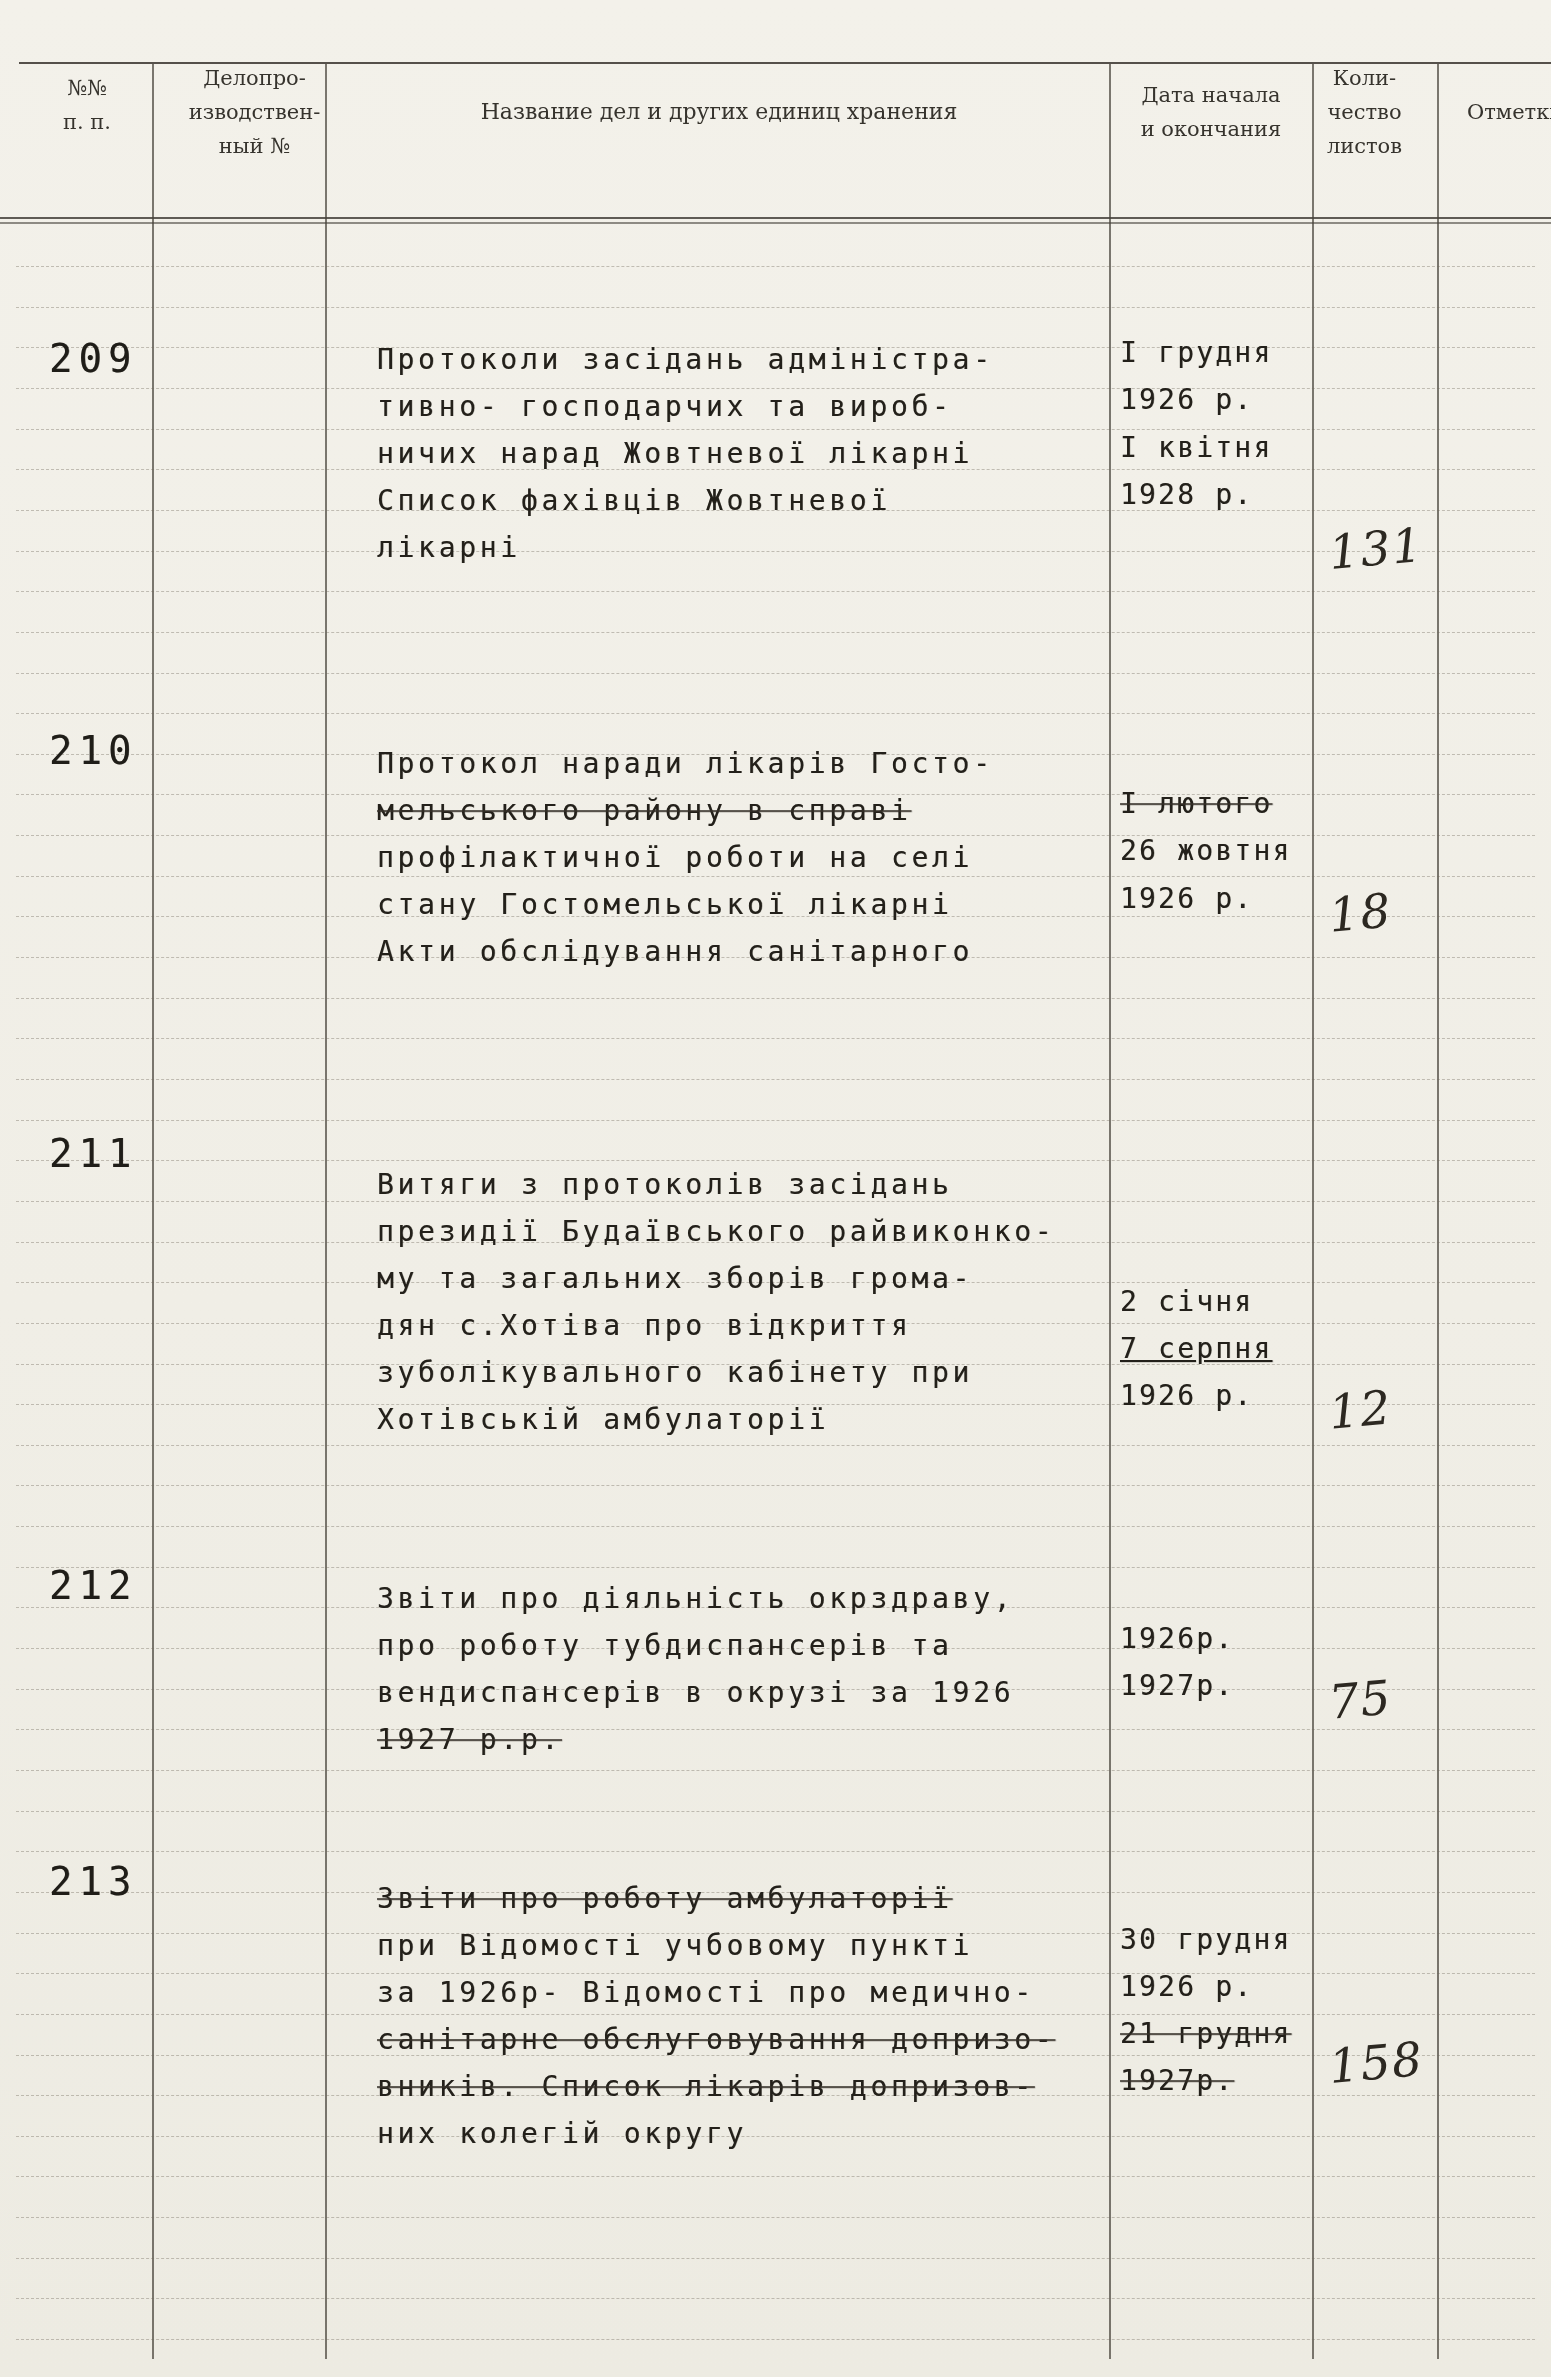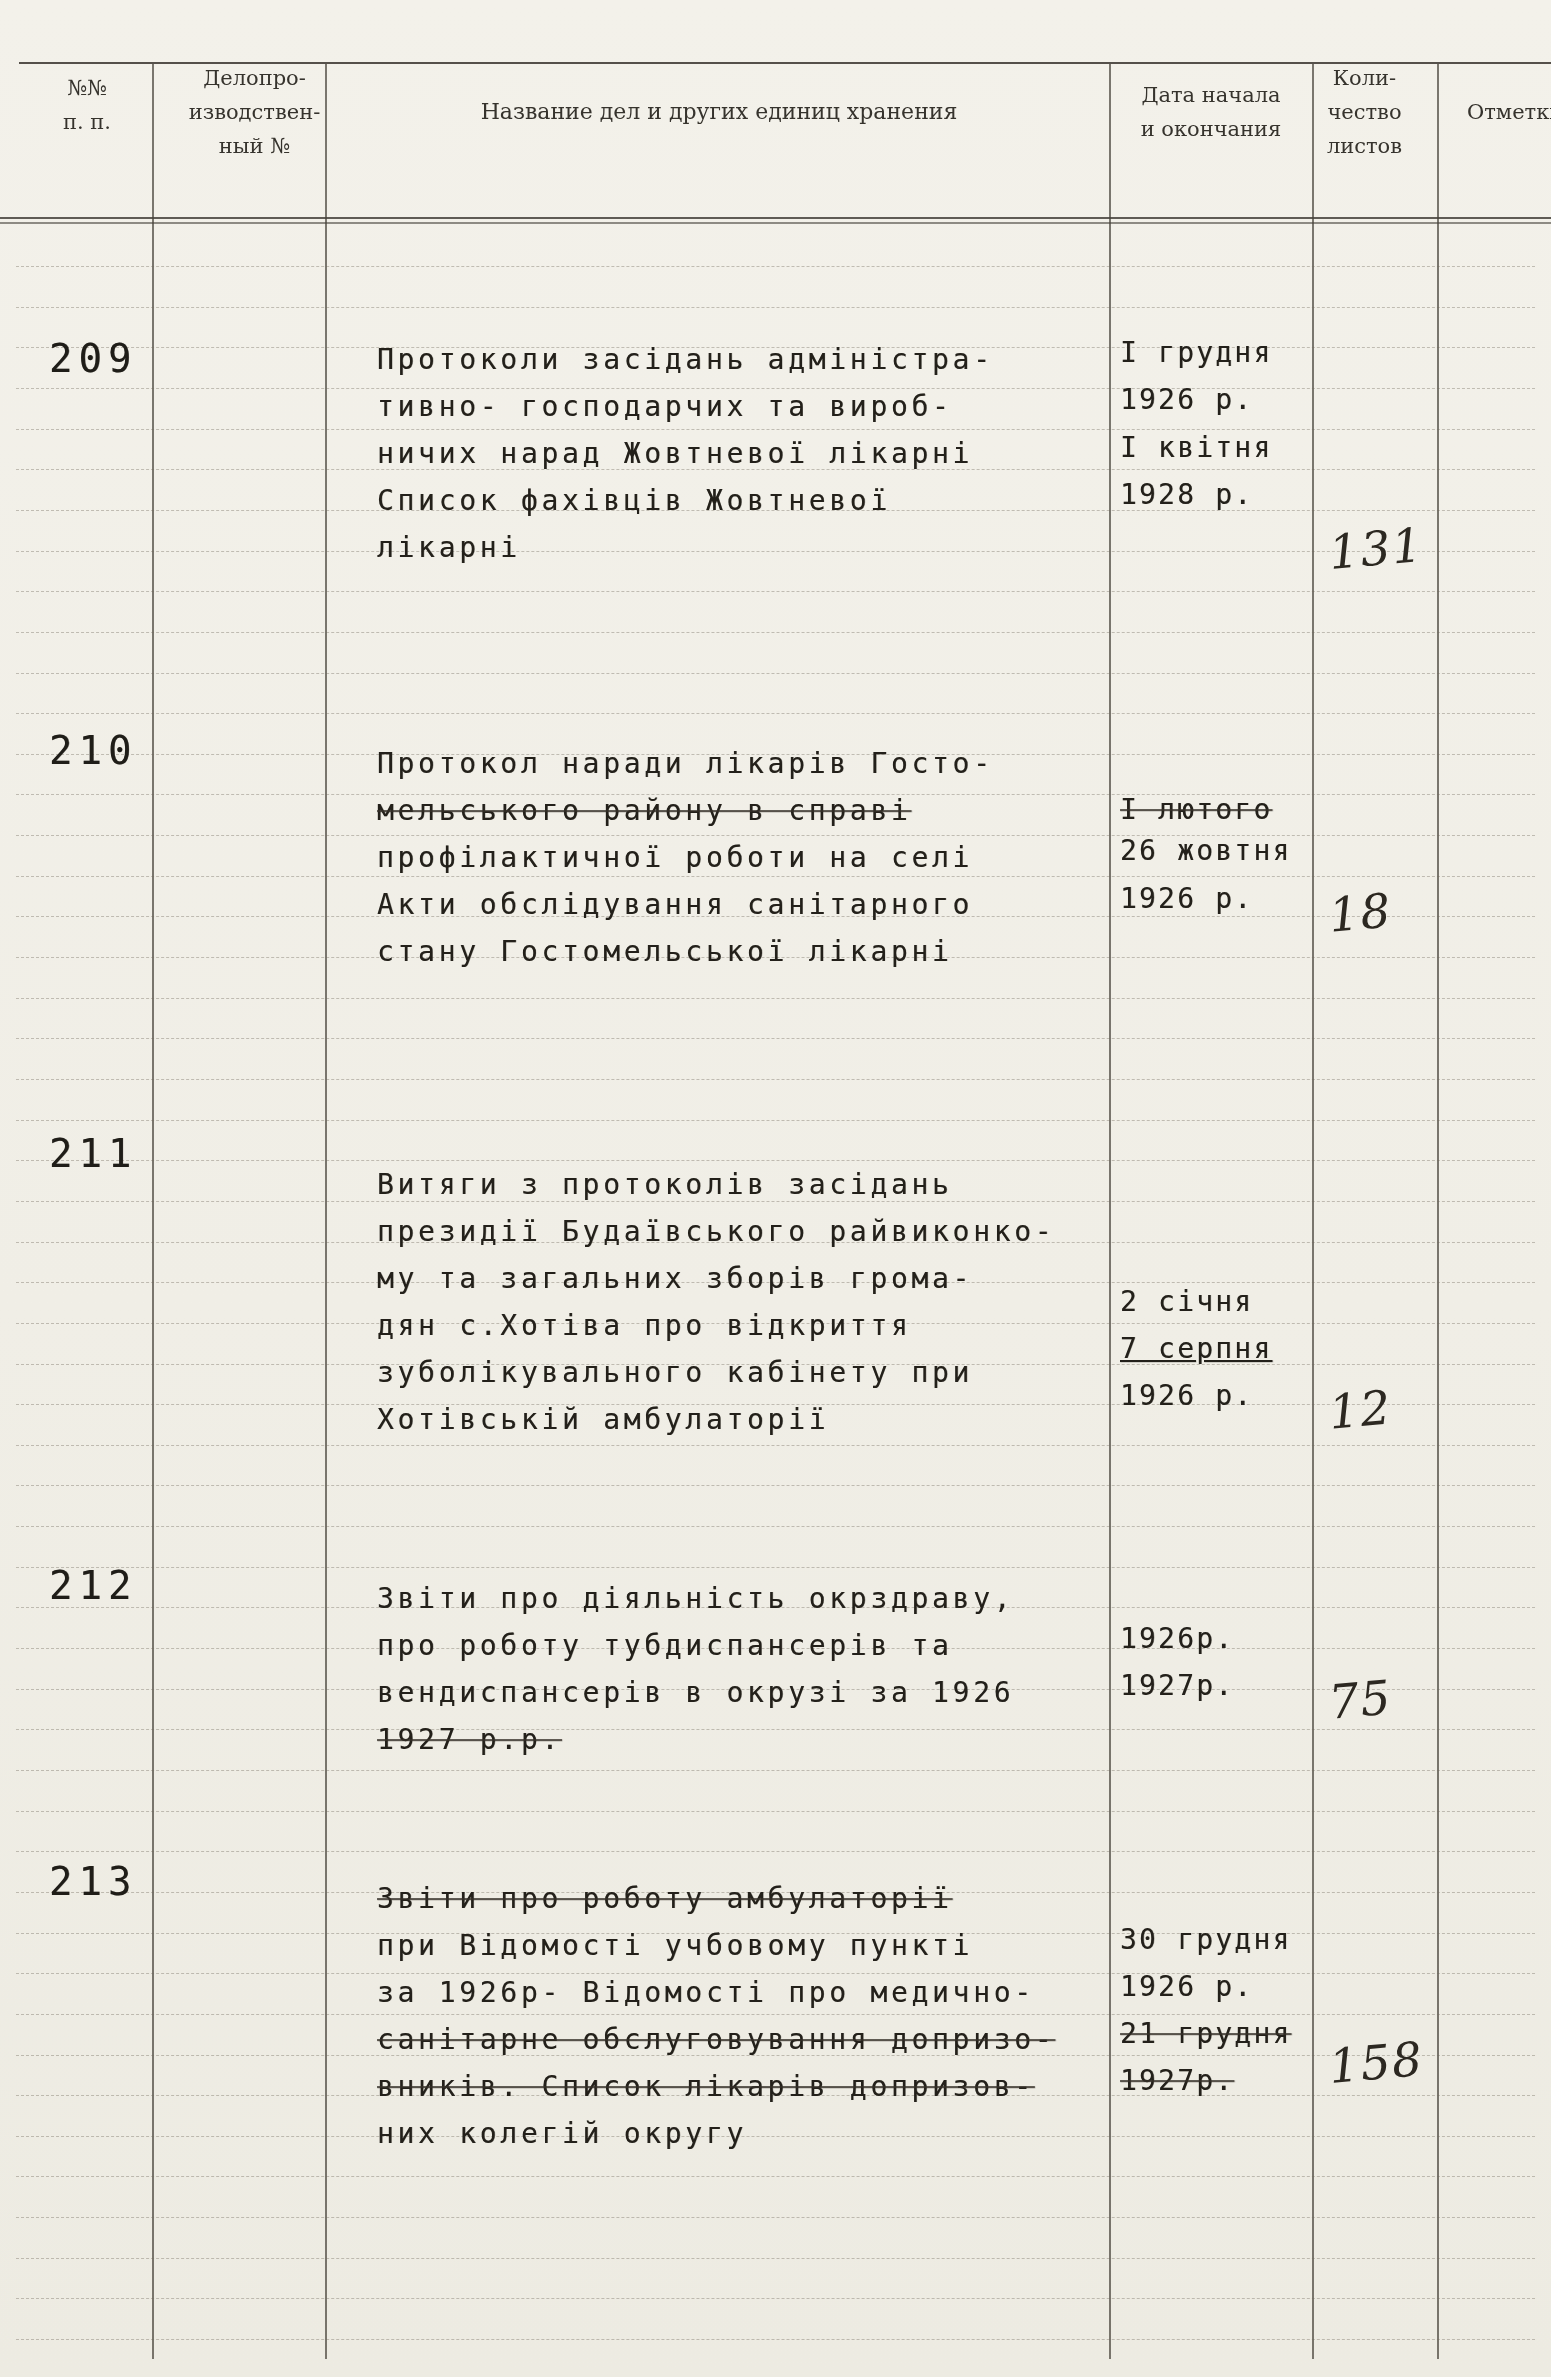--- a/index.html
+++ b/index.html
@@ -81,24 +81,24 @@
     <div class="dl" style="top:142px;">1928 р.</div>
     <div class="sheets" style="top:185px;">131</div>
   </div>
 
   <div class="row" style="top:728px;">
     <div class="num">210</div>
     <div class="titleblock" style="top:12px;">
       <div>Протокол наради лікарів Госто-</div>
       <div class="struck">мельського району в справі</div>
       <div>профілактичної роботи на селі</div>
+      <div>стану Гостомельської лікарні</div>
       <div>Акти обслідування санітарного</div>
-      <div>стану Гостомельської лікарні</div>
-    </div>
-    <div class="dl struck" style="top:65px;">І лютого</div>
+    </div>
+    <div class="dl struck" style="top:59px;">І лютого</div>
     <div class="dl" style="top:106px;">26 жовтня</div>
     <div class="dl" style="top:154px;">1926 р.</div>
     <div class="sheets" style="top:157px;">18</div>
   </div>
 
   <div class="row" style="top:1131px;">
     <div class="num">211</div>
     <div class="titleblock" style="top:30px;">
       <div>Витяги з протоколів засідань</div>
       <div>президії Будаївського райвиконко-</div>

